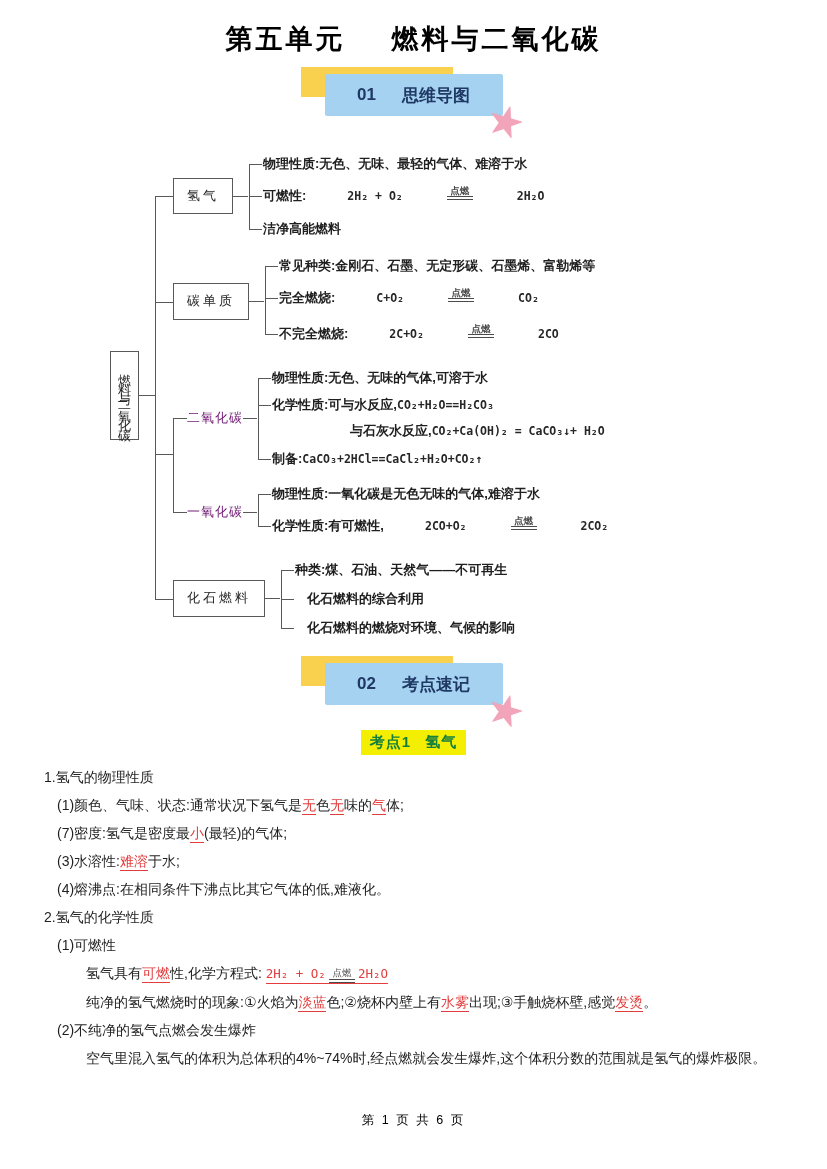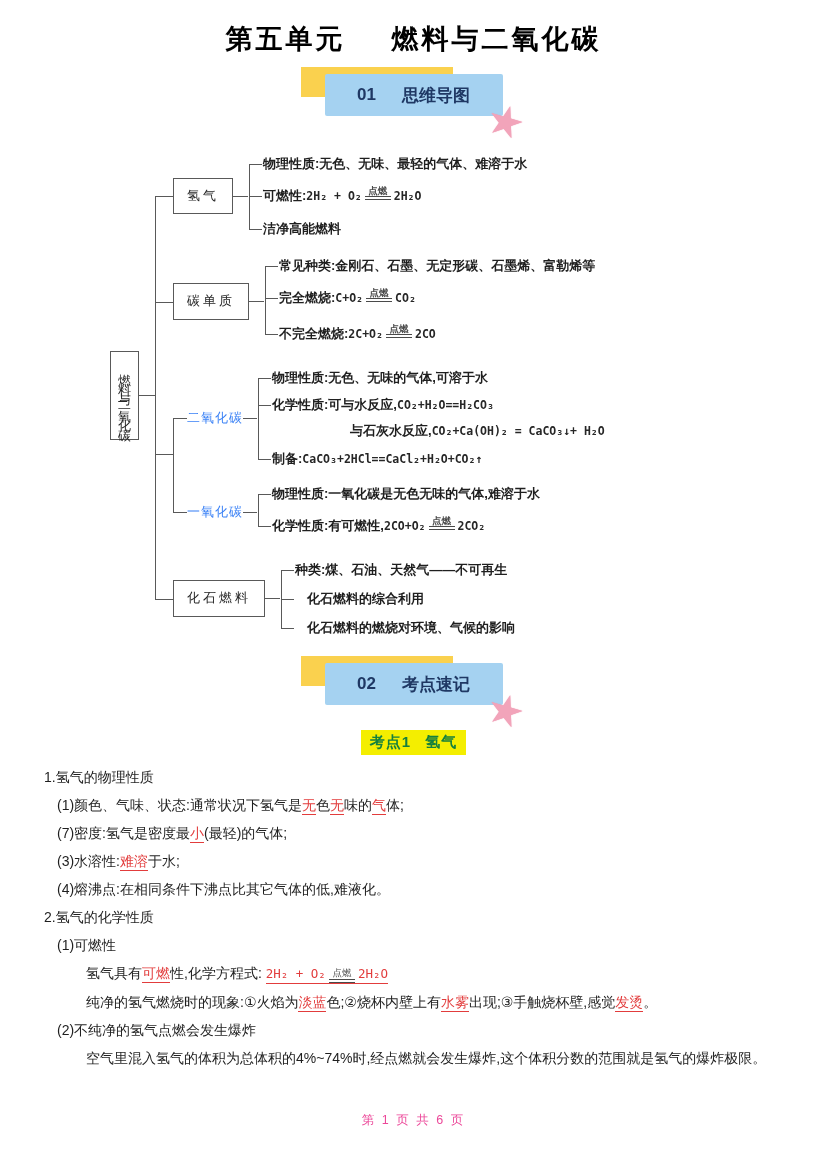--- a/index.html
+++ b/index.html
@@ -55,32 +55,32 @@
   }
   .mm-box::after { content:""; position:absolute; left:100%; top:50%; width:16px; border-top:1px solid #595959; }
   .mm-box.two-line { width:58px; padding:6px 8px; }
 
   .mm-items { display:flex; flex-direction:column; justify-content:center; }
   .mm-item { position:relative; min-height:29px; display:flex; align-items:center; padding-left:14px; white-space:nowrap;font-weight:bold; }
   .mm-item::before { content:""; position:absolute; left:0; top:50%; width:13px; border-top:1px solid #595959; }
   .mm-item::after  { content:""; position:absolute; left:0; top:0; bottom:0; border-left:1px solid #595959; }
   .mm-item:first-child::after { top:50%; }
   .mm-item:last-child::after  { bottom:50%; }
-  .mm-item.tall { min-height:36px; }
+  .mm-item.tall { min-height:36px;gap:41px; }
   .mm-item.short { min-height:26px; }
   .mm-item.cont::before { display:none; }
   .mm-item.cont { padding-left:92px; }
   .mm-item.indent { padding-left:26px; }
 
   .mm-sub { display:flex; align-items:center; position:relative; padding:3px 0 3px 14px; }
   .mm-sub::before { content:""; position:absolute; left:0; top:50%; width:14px; border-top:1px solid #595959; }
   .mm-sub::after  { content:""; position:absolute; left:0; top:0; bottom:0; border-left:1px solid #595959; }
   .mm-sub:first-child::after { top:50%; }
   .mm-sub:last-child::after  { bottom:50%; }
-  .mm-sublabel { position:relative; margin-right:15px; letter-spacing:1px; color:#3b82f6; flex-shrink:0; }
+  .mm-sublabel { position:relative; margin-right:15px; letter-spacing:1px; color:#701a75; flex-shrink:0; }
   .mm-sublabel::after { content:""; position:absolute; left:100%; top:50%; width:14px; border-top:1px solid #595959; }
 
   .eq { font-family:"DejaVu Sans Mono","Liberation Mono",monospace; font-size:11.5px; color:#262626; }
 
   .ign { display:inline-flex; flex-direction:column; align-items:center; line-height:1; margin:0 3px; transform:translateY(-3px); }
   .ign-t { font-size:9.5px; color:#4a4a4a; letter-spacing:0; }
   .ign-b { width:26px; height:4px; border-top:1px solid #4a4a4a; border-bottom:1px solid #4a4a4a; margin-top:1px; }
 
   
   .kaodian { text-align:center; margin-top:10px; }
@@ -98,21 +98,21 @@
   .r { color:#e23c3c; border-bottom:1px solid #e23c3c; padding-bottom:1px; }
   .red-eq {
     color:#e23c3c; border-bottom:1px solid #e23c3c; padding-bottom:2px;
     font-family:"DejaVu Sans Mono","Liberation Mono",monospace; font-size:12.5px;
   }
   .red-eq .ign { transform:translateY(-2px); }
 
   
   .page-footer {
     position:absolute; left:0; right:0; bottom:40px; text-align:center;
-    font-size:12.5px; color:#ec4899; letter-spacing:2px;
+    font-size:12.5px; color:#000000; letter-spacing:2px;
   }
 </style>
 </head>
 <body>
 
 <div class="doc-title">
   <span>第五单元</span><span class="tgap"></span><span>燃料与二氧化碳</span>
 </div>
 
 <div class="sec-header">

